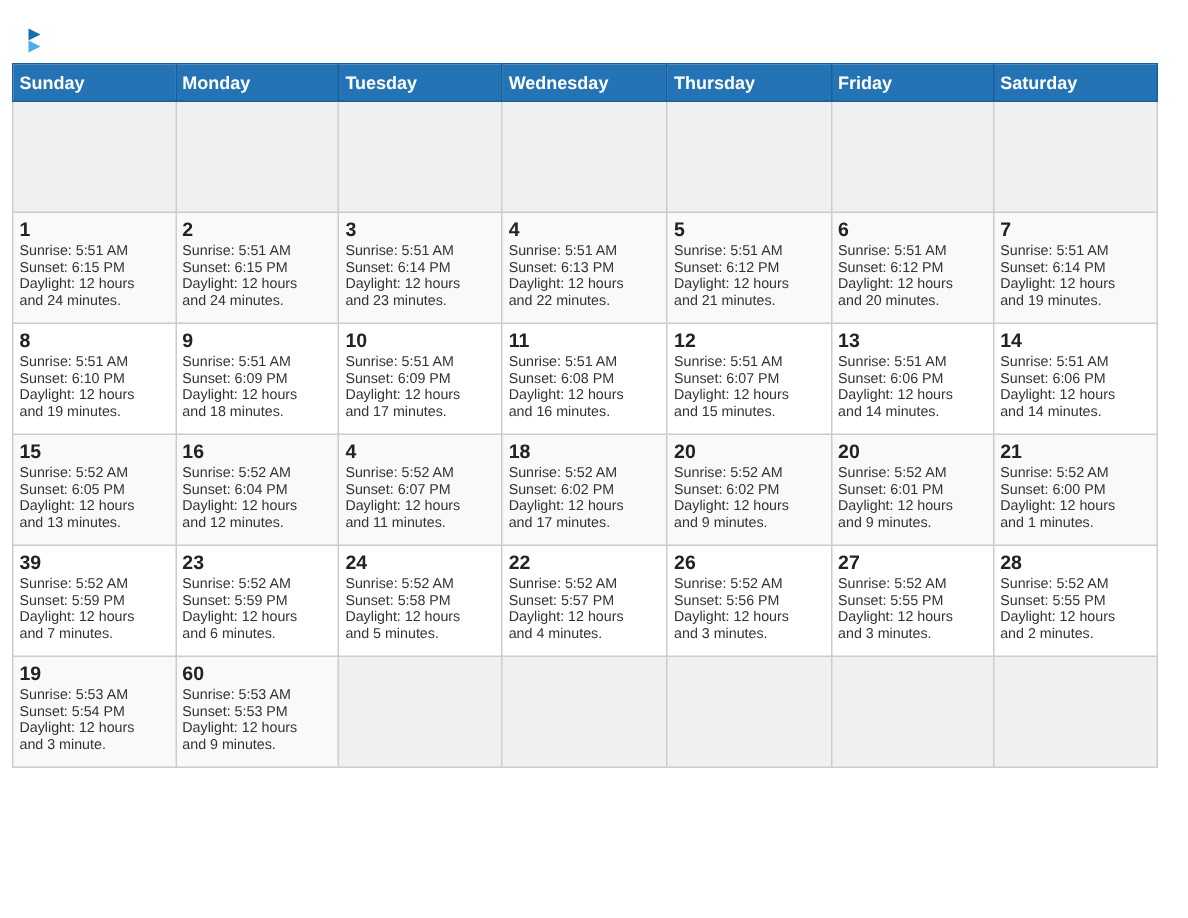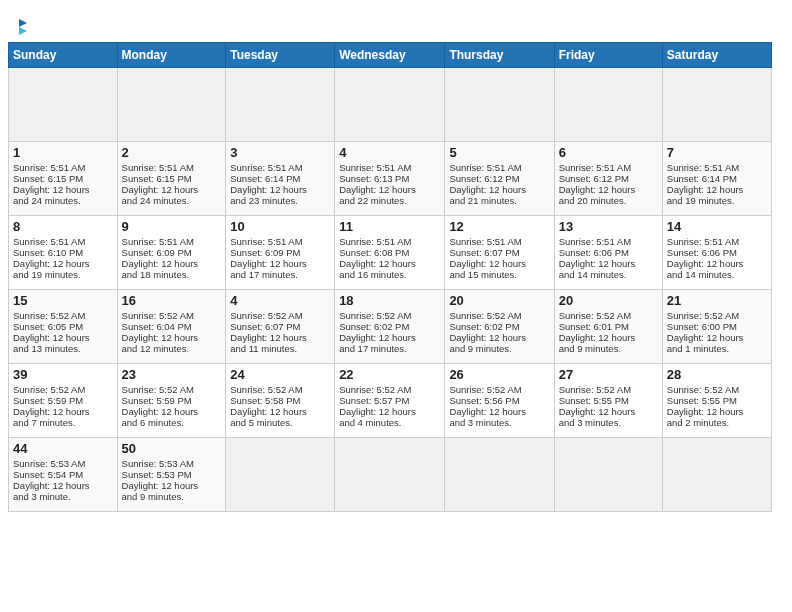--- a/index.html
+++ b/index.html
@@ -160,22 +160,22 @@
         <tr>
           <td><span class="day-num">39</span><span>Sunrise: 5:52 AM</span><br><span>Sunset: 5:59 PM</span><br><span>Daylight: 12 hours</span><br><span>and 7 minutes.</span></td>
           <td><span class="day-num">23</span><span>Sunrise: 5:52 AM</span><br><span>Sunset: 5:59 PM</span><br><span>Daylight: 12 hours</span><br><span>and 6 minutes.</span></td>
           <td><span class="day-num">24</span><span>Sunrise: 5:52 AM</span><br><span>Sunset: 5:58 PM</span><br><span>Daylight: 12 hours</span><br><span>and 5 minutes.</span></td>
           <td><span class="day-num">22</span><span>Sunrise: 5:52 AM</span><br><span>Sunset: 5:57 PM</span><br><span>Daylight: 12 hours</span><br><span>and 4 minutes.</span></td>
           <td><span class="day-num">26</span><span>Sunrise: 5:52 AM</span><br><span>Sunset: 5:56 PM</span><br><span>Daylight: 12 hours</span><br><span>and 3 minutes.</span></td>
           <td><span class="day-num">27</span><span>Sunrise: 5:52 AM</span><br><span>Sunset: 5:55 PM</span><br><span>Daylight: 12 hours</span><br><span>and 3 minutes.</span></td>
           <td><span class="day-num">28</span><span>Sunrise: 5:52 AM</span><br><span>Sunset: 5:55 PM</span><br><span>Daylight: 12 hours</span><br><span>and 2 minutes.</span></td>
         </tr>
         <tr>
-          <td><span class="day-num">44</span><span>Sunrise: 5:53 AM</span><br><span>Sunset: 5:54 PM</span><br><span>Daylight: 12 hours</span><br><span>and 3 minute.</span></td>
-          <td><span class="day-num">50</span><span>Sunrise: 5:53 AM</span><br><span>Sunset: 5:53 PM</span><br><span>Daylight: 12 hours</span><br><span>and 9 minutes.</span></td>
+          <td><span class="day-num">19</span><span>Sunrise: 5:53 AM</span><br><span>Sunset: 5:54 PM</span><br><span>Daylight: 12 hours</span><br><span>and 3 minute.</span></td>
+          <td><span class="day-num">60</span><span>Sunrise: 5:53 AM</span><br><span>Sunset: 5:53 PM</span><br><span>Daylight: 12 hours</span><br><span>and 9 minutes.</span></td>
           <td class="empty-cell"></td>
           <td class="empty-cell"></td>
           <td class="empty-cell"></td>
           <td class="empty-cell"></td>
           <td class="empty-cell"></td>
         </tr>
       </tbody>
   </table>
 </div>
 

